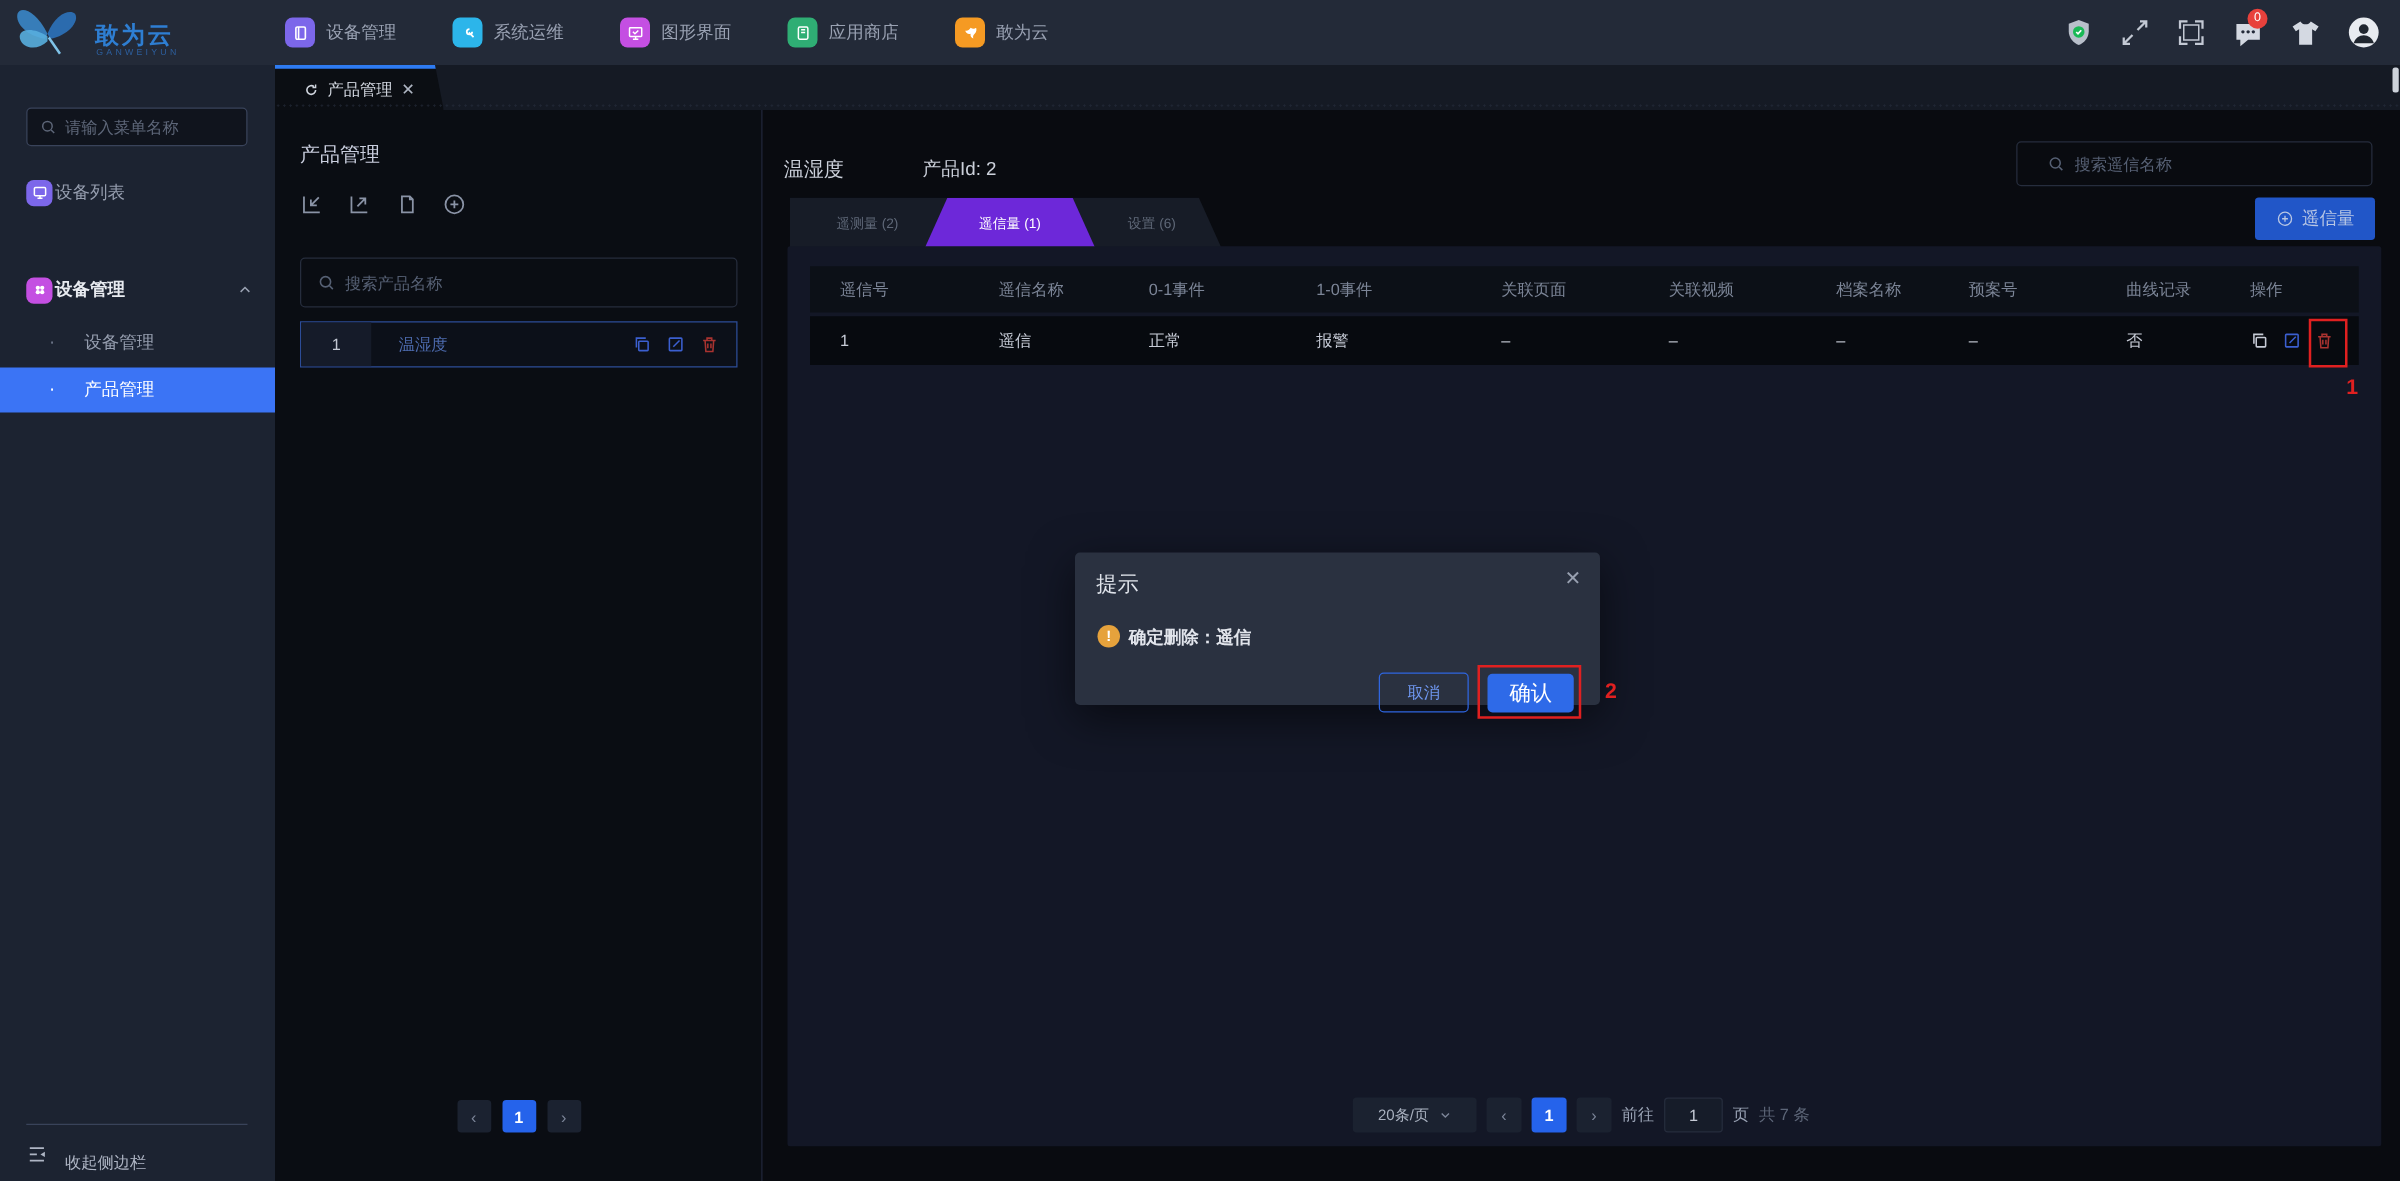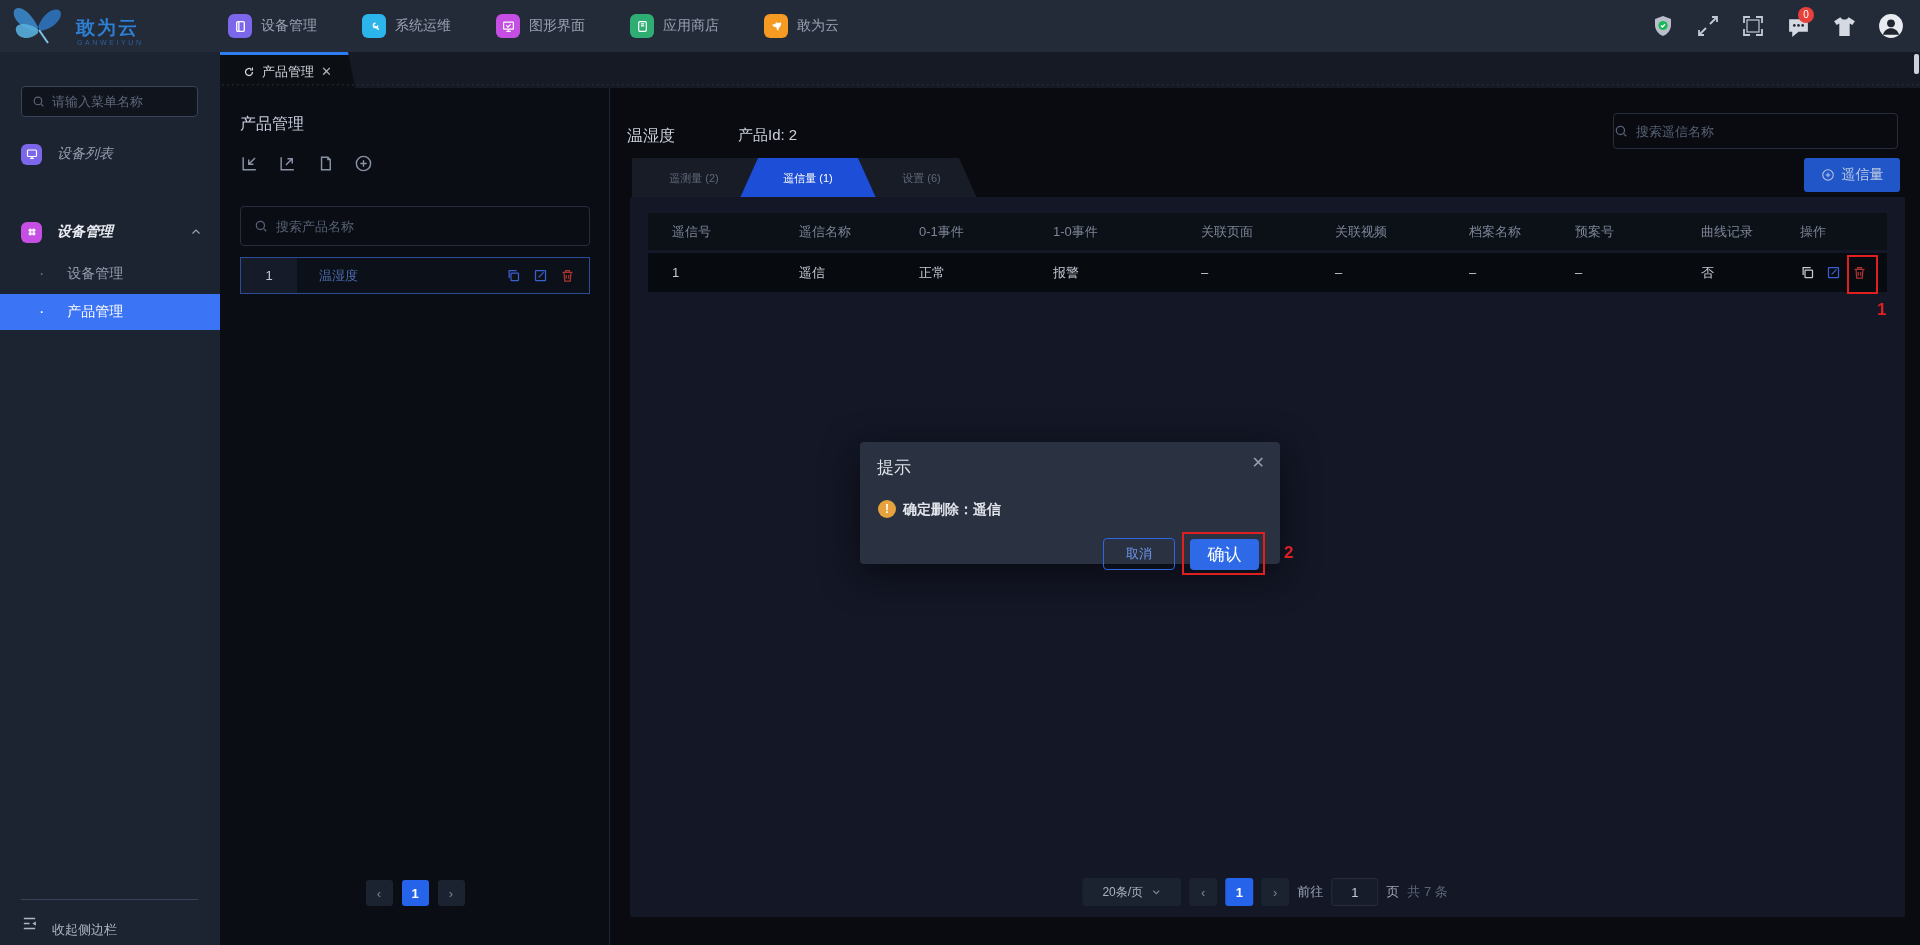--- a/index.html
+++ b/index.html
@@ -32,21 +32,21 @@
   .tab-active .tclose { color:#aeb5c2; font-size:13px; cursor:pointer; }
 
   
   .sidebar { position:absolute; left:0; top:52px; width:220px; bottom:0; background:#1c2331; z-index:20; }
   .sb-search { position:absolute; left:21px; top:34px; width:177px; height:31px; background:#10141d;
      border:1px solid #39435a; border-radius:4px; display:flex; align-items:center; padding:0 10px; gap:7px; }
   .sb-search input { background:transparent; border:none; outline:none; color:#aab2c2; font-size:13px; width:130px; }
   .sb-search input::placeholder { color:#5d6678; }
   .sb-item { position:absolute; left:0; width:220px; height:40px; display:flex; align-items:center; cursor:pointer; }
   .sb-ic { width:21px; height:21px; border-radius:6px; margin-left:21px; display:flex; align-items:center; justify-content:center; color:#fff; }
-  .sb-item .slbl { margin-left:15px; font-size:14px; color:#959dae;font-style:italic; }
+  .sb-item .slbl { margin-left:2px; font-size:14px; color:#959dae; }
   .sb-item.hd .slbl { color:#e8ebf0; font-weight:bold; }
   .sbi-0 { background:#7c67ea; } .sbi-1 { background:#2fb3ea; } .sbi-2 { background:#c44fe2; }
   .chev { position:absolute; right:18px; color:#9aa2b2; display:flex; }
   .sb-sub { position:absolute; left:0; width:220px; height:34px; display:flex; align-items:center; cursor:pointer; }
   .sb-sub .dot { margin-left:39px; color:#6a7386; font-size:16px; }
   .sb-sub .slbl { margin-left:23px; font-size:14px; color:#959dae; }
   .sb-sub.active { background:#3b74f5; height:36px; }
   .sb-sub.active .slbl, .sb-sub.active .dot { color:#ffffff; }
   .sb-foot-line { position:absolute; left:21px; top:847px; width:177px; height:1px; background:#39435a; }
   .sb-foot { position:absolute; left:0; top:856px; width:220px; height:30px; display:flex; align-items:center; cursor:pointer; color:#aeb5c4; }
@@ -72,29 +72,29 @@
   .pp-pager { position:absolute; left:0; top:792px; width:390px; display:flex; justify-content:center; gap:9px; }
   .pgbtn { width:27px; height:26px; border-radius:3px; background:#1b2230; color:#7c8598; font-size:13px;
      display:flex; align-items:center; justify-content:center; cursor:pointer; }
   .pgbtn.cur { background:#2563eb; color:#fff; font-weight:bold; }
 
   
   .main { position:absolute; left:610px; top:88px; right:0; bottom:0; background:#090b10; }
   .m-name { position:absolute; left:17px; top:38px; font-size:16px; color:#ccd1db; }
   .m-id { position:absolute; left:128px; top:38px; font-size:15px; color:#ccd1db; }
   .m-search { position:absolute; right:22px; top:25px; width:285px; height:36px; border:1px solid #262d3d; border-radius:4px;
-     display:flex; align-items:center; padding:0 0; gap:8px; color:#566074; }
+     display:flex; align-items:center; padding:0 24px; gap:8px; color:#566074; }
   .m-search input { background:transparent; border:none; outline:none; color:#aab2c2; font-size:13px; width:220px; }
   .m-search input::placeholder { color:#566074; }
   .m-tabs { position:absolute; left:22px; top:70px; width:345px; height:40px; background:#171c27;
      clip-path:polygon(0 0,calc(100% - 18px) 0,100% 100%,0 100%); }
   .m-tab { position:absolute; top:0; height:40px; display:flex; align-items:center; justify-content:center;
      font-size:11px; color:#5f6878; cursor:pointer; }
   .m-tab.t0 { left:0; width:124px; } .m-tab.t2 { left:236px; width:107px; }
-  .m-tab.active { left:108px; width:136px; background:#1d4ed8; color:#fff;
+  .m-tab.active { left:108px; width:136px; background:#6d28d9; color:#fff;
      clip-path:polygon(18px 0,calc(100% - 18px) 0,100% 100%,0 100%); }
   .add-btn { position:absolute; right:20px; top:70px; width:96px; height:34px; background:#2156c8; border-radius:3px;
      display:flex; align-items:center; justify-content:center; gap:7px; color:#b9c7e4; font-size:14px; cursor:pointer; }
   .tbl-wrap { position:absolute; left:20px; right:15px; top:109px; bottom:28px; background:#131726; border-radius:2px; padding:16px 18px; }
   .trow { display:grid; grid-template-columns:127px 120px 134px 148px 134px 134px 106px 126px 99px 1fr;
      align-items:center; padding-left:24px; }
   .thead { height:37px; background:#0c1017; font-size:13px; color:#7c8597; }
   .tbody { height:39px; background:#070a0f; margin-top:3px; font-size:13px; color:#c6cbd6; }
   .op-icons { display:flex; gap:11px; align-items:center; }
   .op-icons .aic { display:flex; cursor:pointer; }

